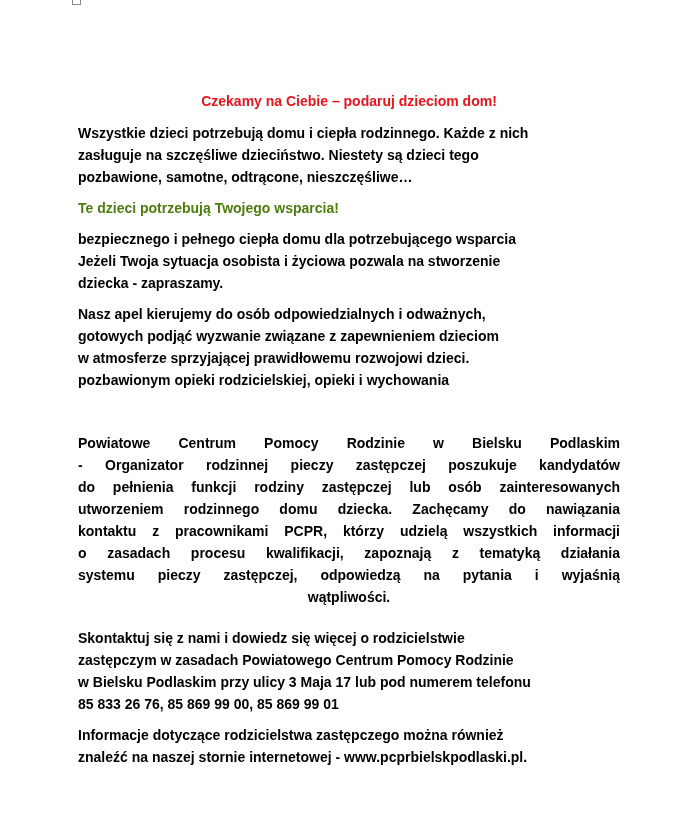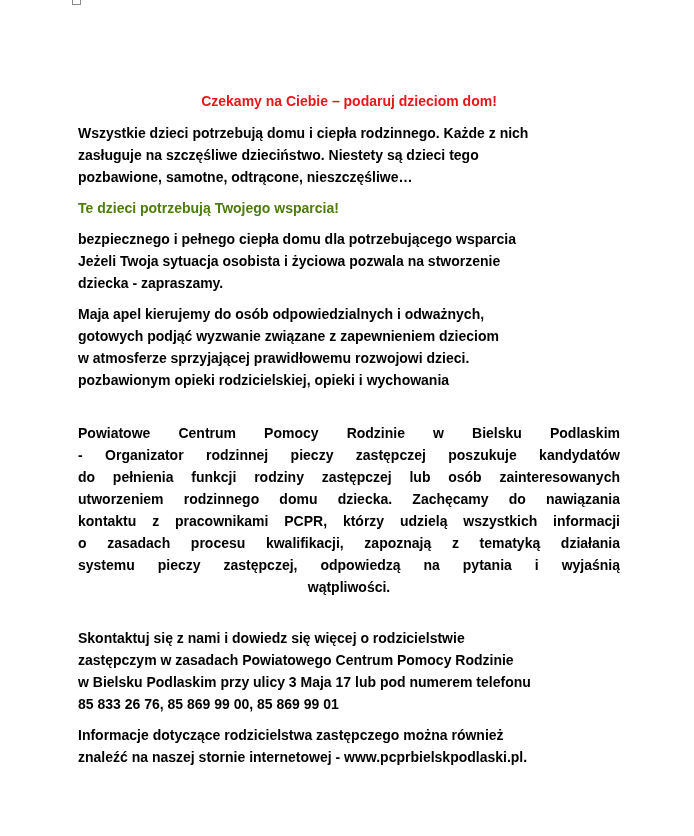--- a/index.html
+++ b/index.html
@@ -79,27 +79,27 @@
 
   <div class="p red" style="top:197px;">Te dzieci potrzebują Twojego wsparcia!</div>
 
   <div class="p" style="top:228px;">
     <span class="line">bezpiecznego i pełnego ciepła domu dla  potrzebującego wsparcia</span>
     <span class="line">Jeżeli Twoja sytuacja osobista i życiowa pozwala na stworzenie</span>
     <span class="line">dziecka - zapraszamy.</span>
   </div>
 
   <div class="p" style="top:303px;">
-    <span class="line">Maja apel kierujemy do osób odpowiedzialnych i odważnych,</span>
+    <span class="line">Nasz apel kierujemy do osób odpowiedzialnych i odważnych,</span>
     <span class="line">gotowych podjąć wyzwanie związane z zapewnieniem dzieciom</span>
     <span class="line">w atmosferze sprzyjającej prawidłowemu rozwojowi dzieci.</span>
     <span class="line">pozbawionym opieki rodzicielskiej, opieki i wychowania</span>
   </div>
 
-  <div class="p" style="top:422px; text-align:left;">
+  <div class="p" style="top:432px; text-align:left;">
     <span class="just-line">Powiatowe Centrum Pomocy Rodzinie w Bielsku Podlaskim <span style="display: inline-block; width: 100%; height: 0px;"></span></span>
     <span class="just-line">- Organizator rodzinnej pieczy zastępczej poszukuje kandydatów <span style="display: inline-block; width: 100%; height: 0px;"></span></span>
     <span class="just-line">do pełnienia funkcji rodziny zastępczej lub osób zainteresowanych <span style="display: inline-block; width: 100%; height: 0px;"></span></span>
     <span class="just-line">utworzeniem rodzinnego domu dziecka. Zachęcamy do nawiązania <span style="display: inline-block; width: 100%; height: 0px;"></span></span>
     <span class="just-line">kontaktu z pracownikami PCPR, którzy udzielą wszystkich informacji <span style="display: inline-block; width: 100%; height: 0px;"></span></span>
     <span class="just-line">o zasadach procesu kwalifikacji, zapoznają z tematyką działania <span style="display: inline-block; width: 100%; height: 0px;"></span></span>
     <span class="just-line">systemu pieczy zastępczej, odpowiedzą na pytania i wyjaśnią <span style="display: inline-block; width: 100%; height: 0px;"></span></span>
     <span class="just-last">wątpliwości.</span>
   </div>
 

